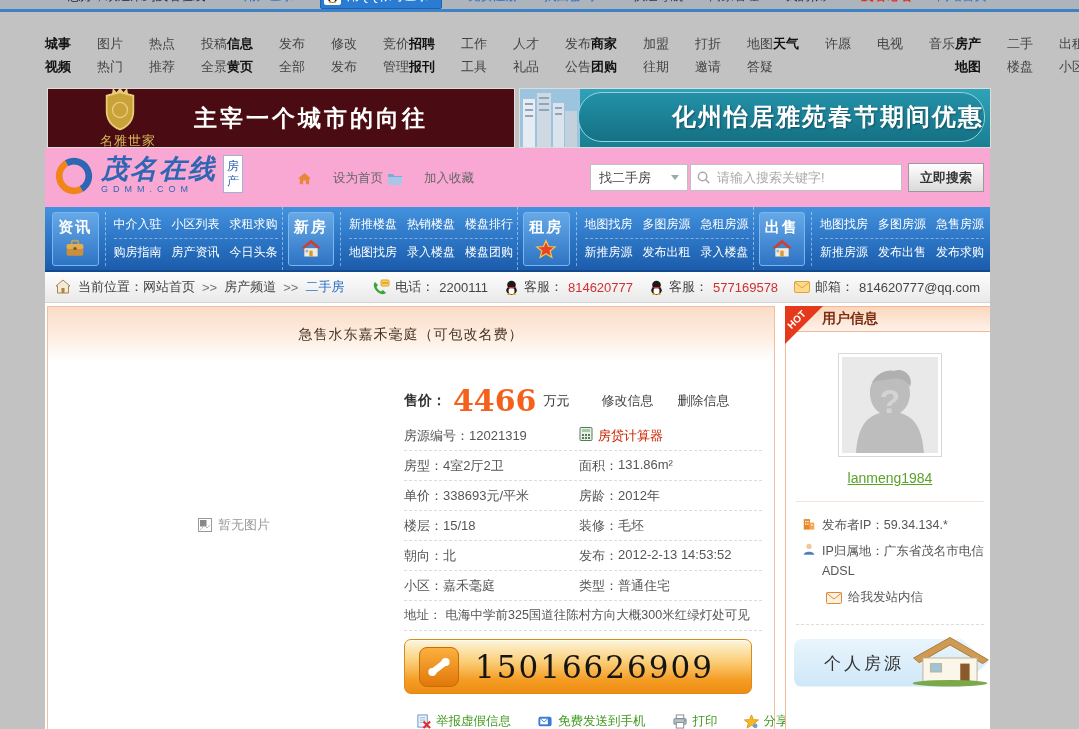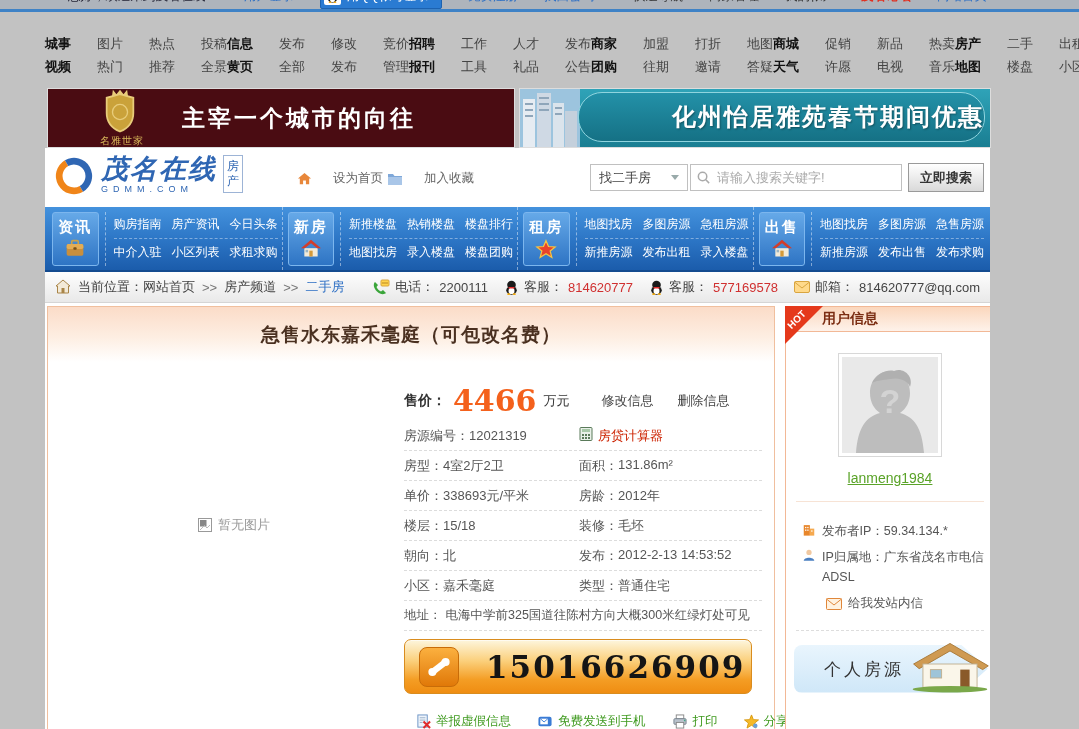--- a/index.html
+++ b/index.html
@@ -24,30 +24,30 @@
 
 .quicknav{position:absolute;top:32px;left:45px;width:945px;display:flex;justify-content:space-between}
 .qn-row{display:flex;gap:26px;height:23px;align-items:center;font-size:13px;white-space:nowrap}
 .qn-row b{color:#111}
 .qn-row a{color:#444}
 
 
 .banner{position:absolute;top:88px;height:60px;border:1px solid #ddd;overflow:hidden}
 .banner-left{left:47px;width:468px;background:#4a0c12;display:flex;align-items:center}
 .crest{margin-left:52px}
-.crest-name{color:#d9b85a;font-size:10px;text-align:right;letter-spacing:1px;margin-top:-2px}
+.crest-name{color:#d9b85a;font-size:13px;text-align:right;letter-spacing:1px;margin-top:-2px}
 .banner-left-text{color:#fff;font-size:23px;font-weight:bold;letter-spacing:3px;margin-left:38px}
 .banner-right{left:519px;width:472px;background:linear-gradient(180deg,#2fa3b8,#1a7e92)}
 .br-buildings{position:absolute;left:0;top:0}
 .br-panel{position:absolute;left:58px;right:5px;top:3px;bottom:5px;border:1px solid #8fd4de;border-radius:24px;
   background:linear-gradient(180deg,#2391a8,#157185);display:flex;align-items:center;justify-content:flex-end}
 .br-text{color:#fff;font-size:24px;font-weight:bold;letter-spacing:2px;text-shadow:1px 1px 2px rgba(0,0,0,.35)}
 
 
-.header-row{position:absolute;top:148px;left:45px;width:945px;height:59px;background:#ffffff}
+.header-row{position:absolute;top:148px;left:45px;width:945px;height:59px;background:#f9a8d4}
 .logo{position:absolute;left:8px;top:7px;display:flex;align-items:flex-start}
 .logo-txt{margin-left:6px}
 .logo-title{color:#2f66b3;font-size:27px;font-weight:bold;font-style:italic;line-height:28px;letter-spacing:2px}
 .logo-sub{color:#2f66b3;font-size:9px;letter-spacing:5px;margin-top:1px}
 .logo-tag{border:1px solid #9db4d6;color:#2f66b3;font-size:12px;width:20px;line-height:15px;text-align:center;
   padding:3px 2px;margin-left:6px;background:#fff}
 .hdr-link{position:absolute;top:22px;display:flex;align-items:center;gap:21px;color:#666;font-size:12.5px}
 .search{position:absolute;right:6px;top:15px;display:flex;align-items:center}
 .search-cat{width:98px;height:27px;border:1px solid #c0c0c0;background:#fff;display:flex;align-items:center;
   justify-content:space-between;padding:0 8px;font-size:13px;color:#444}
@@ -82,61 +82,61 @@
 .crumb-cur{color:#2d6fc4}
 .contact{margin-left:auto;display:flex;align-items:center;gap:5px;font-size:13px;color:#444;white-space:nowrap}
 .contact .red{color:#d03030}
 .contact .gap{width:6px}
 
 
 .content{position:absolute;top:303px;left:45px;width:945px;height:426px;background:#fff;overflow:hidden}
 .panel{position:absolute;left:2px;top:3px;width:728px;height:600px;border:1px solid #f0bf9e;background:#fff}
 .panel-head{height:55px;background:linear-gradient(180deg,#fbdcc8 0%,#fdeee2 55%,#fff 100%);
   display:flex;align-items:center;justify-content:center}
-.panel-title{font-size:19px;font-weight:bold;color:#4a3020;letter-spacing:1px}
+.panel-title{font-size:14px;font-weight:normal;color:#4a3020;letter-spacing:1px}
 .no-image{position:absolute;left:150px;top:209px;display:flex;align-items:center;gap:6px;color:#999;font-size:13px}
 
 .details{position:absolute;left:356px;top:74px;width:358px;font-size:13px;color:#555}
 .price-row{height:40px;display:flex;align-items:center}
 .price-label{font-size:14px;font-weight:bold;color:#333}
 .price-num{font-family:"DejaVu Serif",serif;font-size:30px;font-weight:bold;color:#f4611c;margin:0 7px;line-height:1}
 .price-unit{font-size:13px;color:#333}
 .price-links{margin-left:32px;display:flex;gap:24px}
 .price-links a{color:#444}
 .d-row{height:30px;display:flex;align-items:center;border-bottom:1px dashed #dcdcdc}
 .d-c1{width:175px;display:flex;align-items:center}
 .d-c2{flex:1;display:flex;align-items:flex-start}
 .calc-link{color:#cc2200;margin-left:5px}
 .addr-row{height:30px;display:flex;align-items:center;border-bottom:1px dashed #dcdcdc;font-size:12.5px;white-space:nowrap}
 
 .phone-btn{position:absolute;left:356px;top:332px;width:348px;height:55px;border:1px solid #d98c1e;border-radius:7px;
   background:linear-gradient(180deg,#fdf6dd 0%,#fbcf7a 40%,#f49d24 75%,#ef8d12 100%);
   display:flex;align-items:center;box-shadow:inset 0 1px 0 rgba(255,255,255,.6);cursor:pointer}
 .pb-icon{width:40px;height:40px;margin-left:14px;border-radius:8px;border:1px solid #c86c08;
   background:linear-gradient(180deg,#fbb03f,#e07808);display:flex;align-items:center;justify-content:center}
-.pb-num{font-family:"DejaVu Serif",serif;font-size:31px;font-weight:bold;color:#151515;letter-spacing:2px;margin-left:27px}
+.pb-num{font-family:"DejaVu Serif",serif;font-size:31px;font-weight:normal;color:#151515;letter-spacing:2px;margin-left:16px}
 
 .actions{position:absolute;left:368px;top:406px;display:flex;gap:26px;align-items:center}
 .action{display:flex;align-items:center;gap:5px;color:#3f9a1f;font-size:12.5px;white-space:nowrap}
 
 
 .sidebar{position:absolute;left:740px;top:3px;width:210px;height:600px;border:1px solid #f2b896;background:#fff}
 .sb-head{height:25px;background:linear-gradient(180deg,#fbd7bd,#fef2ea);border-bottom:1px solid #f2b896;
   position:relative;display:flex;align-items:center}
 .sb-title{margin-left:36px;font-size:14px;font-weight:bold;color:#7b2d12}
 .hot{position:absolute;left:-1px;top:-1px;width:38px;height:38px;overflow:hidden}
 .hot::before{content:'';position:absolute;left:0;top:0;width:0;height:0;
   border-top:38px solid #e5391b;border-right:38px solid transparent}
 .hot span{position:absolute;left:1px;top:8px;transform:rotate(-45deg);color:#fff;font-size:10px;font-weight:bold}
 .avatar-frame{margin:21px auto 0;width:104px;height:104px;border:1px solid #d8d8d8;background:#fff;padding:3px}
 .avatar{width:100%;height:100%;background:#e9e9e9;position:relative;overflow:hidden}
 .avatar .qm{position:absolute;left:50%;top:46%;transform:translate(-50%,-50%);font-size:34px;font-weight:bold;color:#d3d3d3}
 .username{display:block;text-align:center;margin-top:13px;color:#5aa328;font-size:14px;text-decoration:underline}
 .sb-div{margin:15px 10px 0;border-top:1px solid #f7e3d5}
-.sb-info{margin:20px 10px 0 16px;font-size:12.5px;color:#555}
+.sb-info{margin:14px 10px 0 16px;font-size:12.5px;color:#555}
 .sb-line{display:flex;align-items:flex-start;gap:6px;margin-top:7px;line-height:1.55}
 .sb-line .txt{flex:1}
 .sb-line.indent{margin-left:24px;align-items:center}
 .sb-dash{margin:16px 10px 0;border-top:1px dashed #ddd}
 .personal{position:relative;margin:14px 6px 0 8px;height:48px;cursor:pointer}
 .personal-bg{position:absolute;inset:0;background:linear-gradient(180deg,#e9f5fd,#cfe7f8);
   clip-path:polygon(0 0,86% 0,100% 50%,86% 100%,0 100%);border-radius:8px}
 .personal-label{position:absolute;left:30px;top:13px;font-size:17px;color:#333;letter-spacing:3px}
 .personal-house{position:absolute;right:-4px;top:-10px}
 </style>
@@ -230,26 +230,20 @@
         </div>
         <div class="qn-row">
           <b>团购</b>
           <a>往期</a>
           <a>邀请</a>
           <a>答疑</a>
         </div>
       </div>
 
       <div class="qn-col">
-        <div class="qn-row">
-          <b>商城</b>
-          <a>促销</a>
-          <a>新品</a>
-          <a>热卖</a>
-        </div>
         <div class="qn-row">
           <b>天气</b>
           <a>许愿</a>
           <a>电视</a>
           <a>音乐</a>
         </div>
       </div>
 
       <div class="qn-col">
         <div class="qn-row">
@@ -360,28 +354,28 @@
             <svg width="22" height="20" viewBox="0 0 24 24">
               <rect x="8" y="2" width="8" height="5" rx="1.5" fill="none" stroke="#caa24a" stroke-width="2"></rect>
               <rect x="2" y="6" width="20" height="14" rx="2" fill="#c98f3d"></rect>
               <rect x="2" y="6" width="20" height="6" rx="2" fill="#e3ad55"></rect>
               <rect x="10" y="10" width="4" height="3" rx="1" fill="#7a5218"></rect>
             </svg>
           </span>
       </div>
       <div class="nav-links">
         <div class="nav-lrow">
+          <a>中介入驻</a>
+          <a>小区列表</a>
+          <a>求租求购</a>
+        </div>
+        <div class="nav-lrow">
           <a>购房指南</a>
           <a>房产资讯</a>
           <a>今日头条</a>
-        </div>
-        <div class="nav-lrow">
-          <a>中介入驻</a>
-          <a>小区列表</a>
-          <a>求租求购</a>
         </div>
       </div>
     </div>
     <div class="nav-sec">
       <div class="nav-cat">
         <span class="nav-cat-title">新房</span>
         <span>
             <svg width="22" height="20" viewBox="0 0 24 24">
               <path d="M4 11 H20 V21 H4 Z" fill="#f2ead8"></path>
               <path d="M12 1 L24 11 H19.5 L12 5 L4.5 11 H0 Z" fill="#d43d2a"></path>

